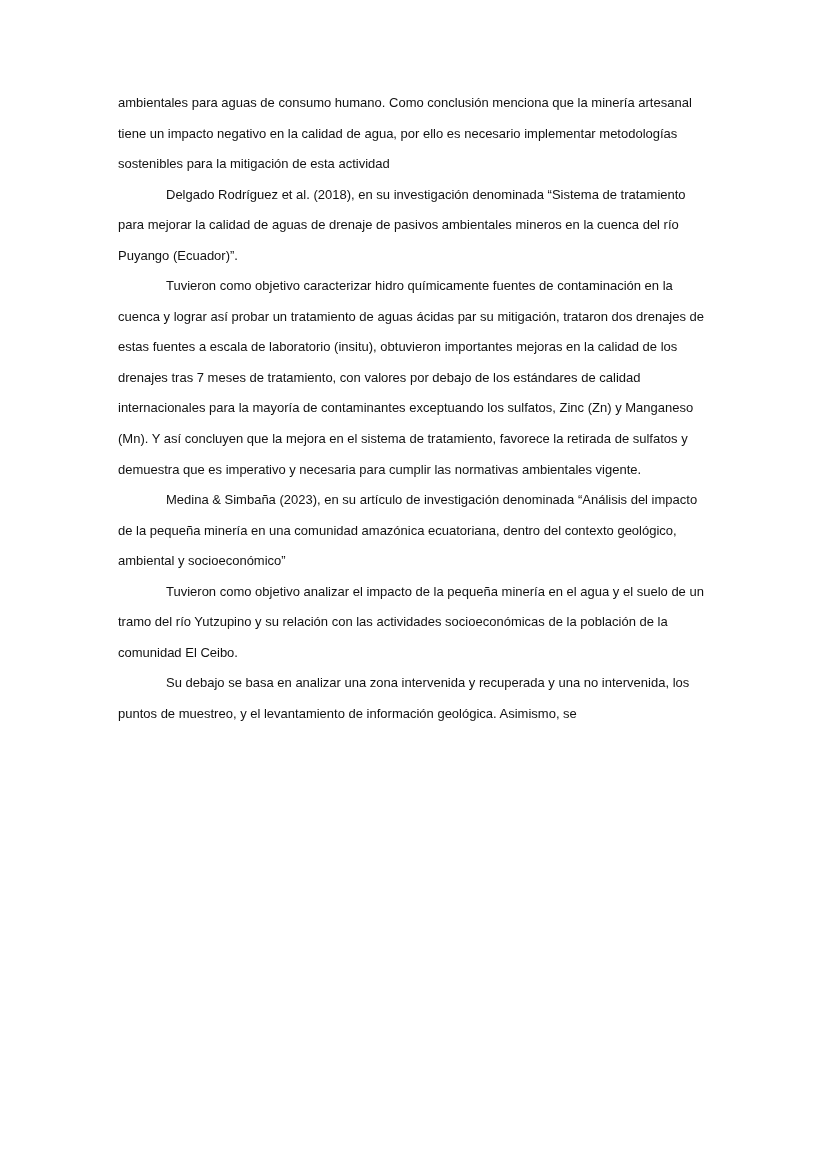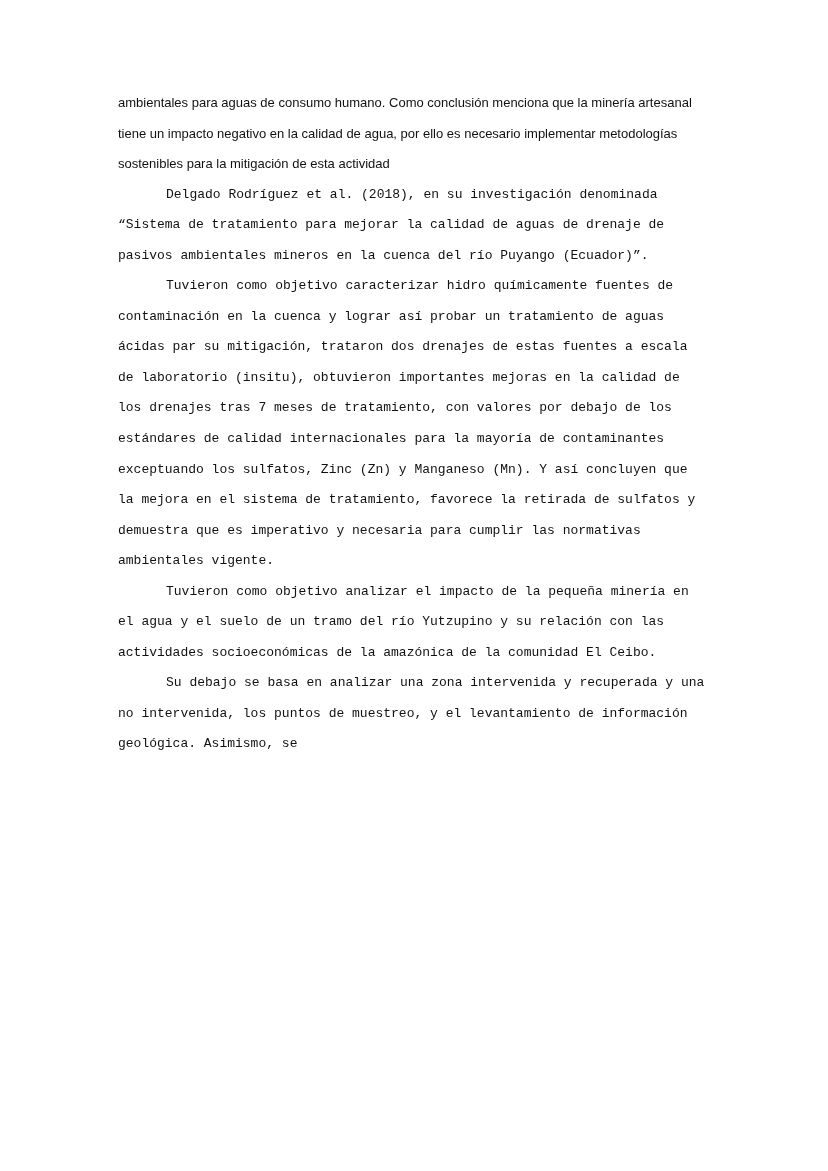--- a/index.html
+++ b/index.html
@@ -31,30 +31,30 @@
   p.para {
     margin: 0 0 0 0;
     text-indent: 48px;
     white-space: normal;
   }
   p.para.no-indent {
     text-indent: 0;
   }
   p.para + p.para {
     margin-top: 0;
-    font-family: Liberation Mono, monospace;
   }
   .block {
     margin-bottom: 0;
   }
 </style>
 </head>
 <body>
 
 <div class="page">
   <div class="doc-body">
     <p class="para no-indent block">ambientales para aguas de consumo humano. Como conclusión menciona que la minería artesanal tiene un impacto negativo en la calidad de agua, por ello es necesario implementar metodologías sostenibles para la mitigación de esta actividad</p>
     <p class="para block">Delgado Rodríguez et al. (2018), en su investigación denominada “Sistema de tratamiento para mejorar la calidad de aguas de drenaje de pasivos ambientales mineros en la cuenca del río Puyango (Ecuador)”.</p>
     <p class="para block">Tuvieron como objetivo caracterizar hidro químicamente fuentes de contaminación en la cuenca y lograr así probar un tratamiento de aguas ácidas par su mitigación, trataron dos drenajes de estas fuentes a escala de laboratorio (insitu), obtuvieron importantes mejoras en la calidad de los drenajes tras 7 meses de tratamiento, con valores por debajo de los estándares de calidad internacionales para la mayoría de contaminantes exceptuando los sulfatos, Zinc (Zn) y Manganeso (Mn). Y así concluyen que la mejora en el sistema de tratamiento, favorece la retirada de sulfatos y demuestra que es imperativo y necesaria para cumplir las normativas ambientales vigente.</p>
-    <p class="para block">Tuvieron como objetivo analizar el impacto de la pequeña minería en el agua y el suelo de un tramo del río Yutzupino y su relación con las actividades socioeconómicas de la amazónica de la comunidad El Ceibo.</p>
+    <p class="para block">Medina &amp; Simbaña (2023), en su artículo de investigación denominada “Análisis del impacto de la pequeña minería en una comunidad amazónica ecuatoriana, dentro del contexto geológico, ambiental y socioeconómico”</p>
+    <p class="para block">Tuvieron como objetivo analizar el impacto de la pequeña minería en el agua y el suelo de un tramo del río Yutzupino y su relación con las actividades socioeconómicas de la población de la comunidad El Ceibo.</p>
     <p class="para block">Su debajo se basa en analizar una zona intervenida y recuperada y una no intervenida, los puntos de muestreo, y el levantamiento de información geológica. Asimismo, se</p>
   </div>
 </div>
 
 </body></html>

